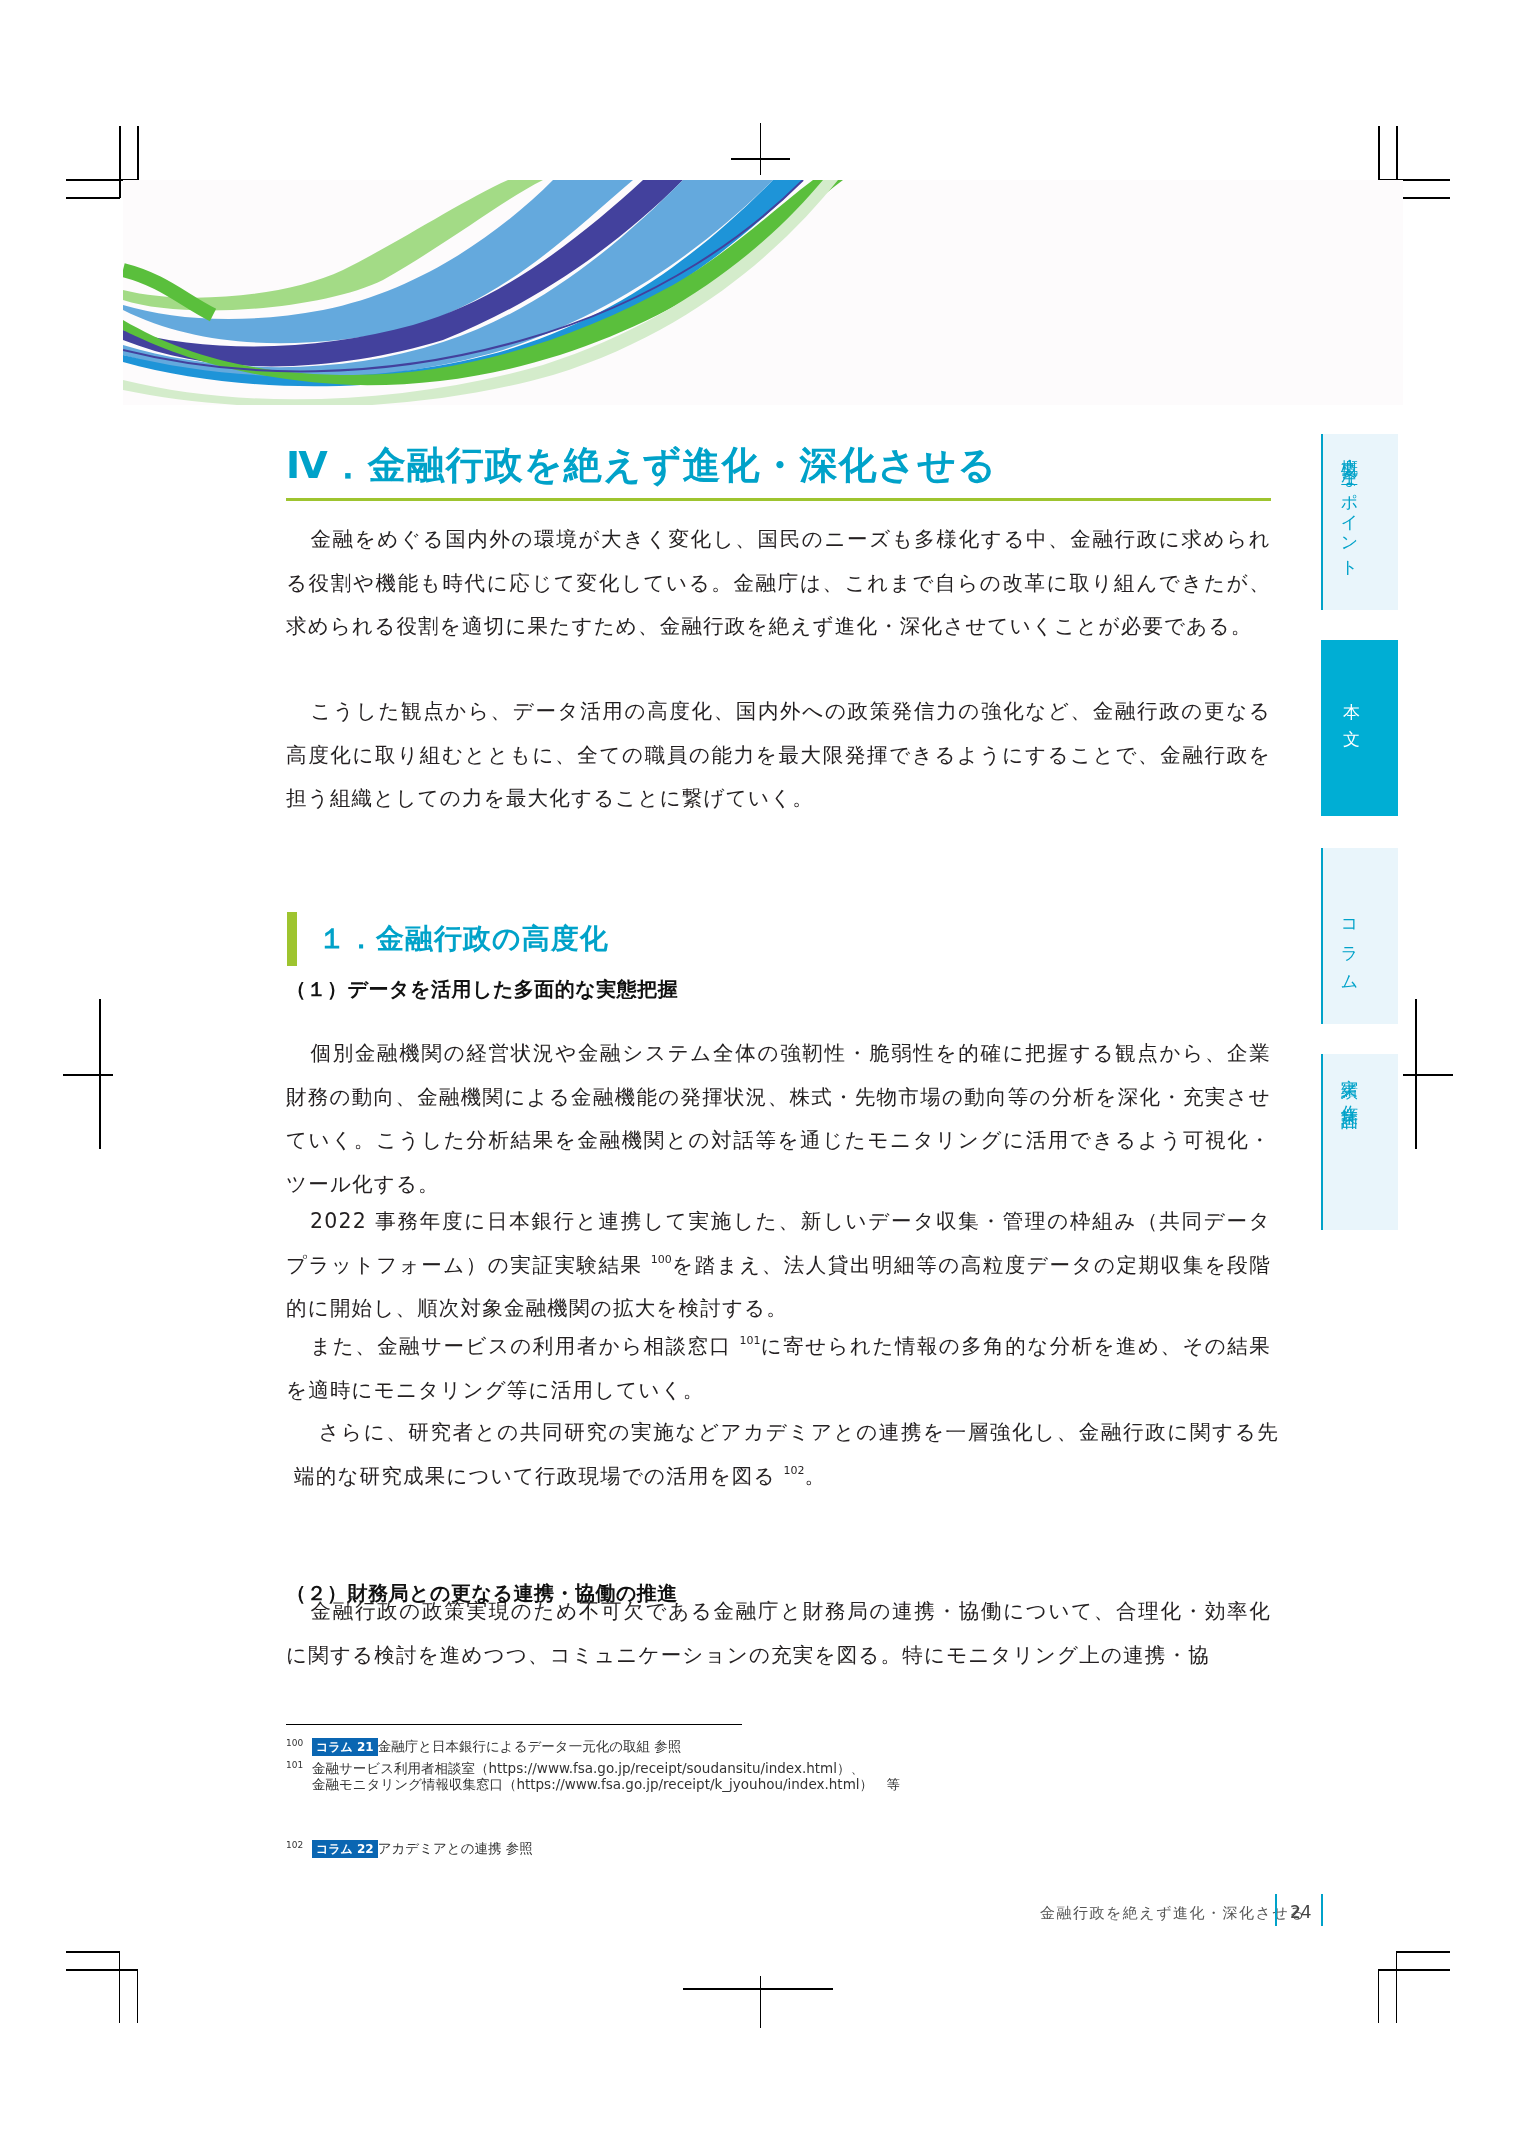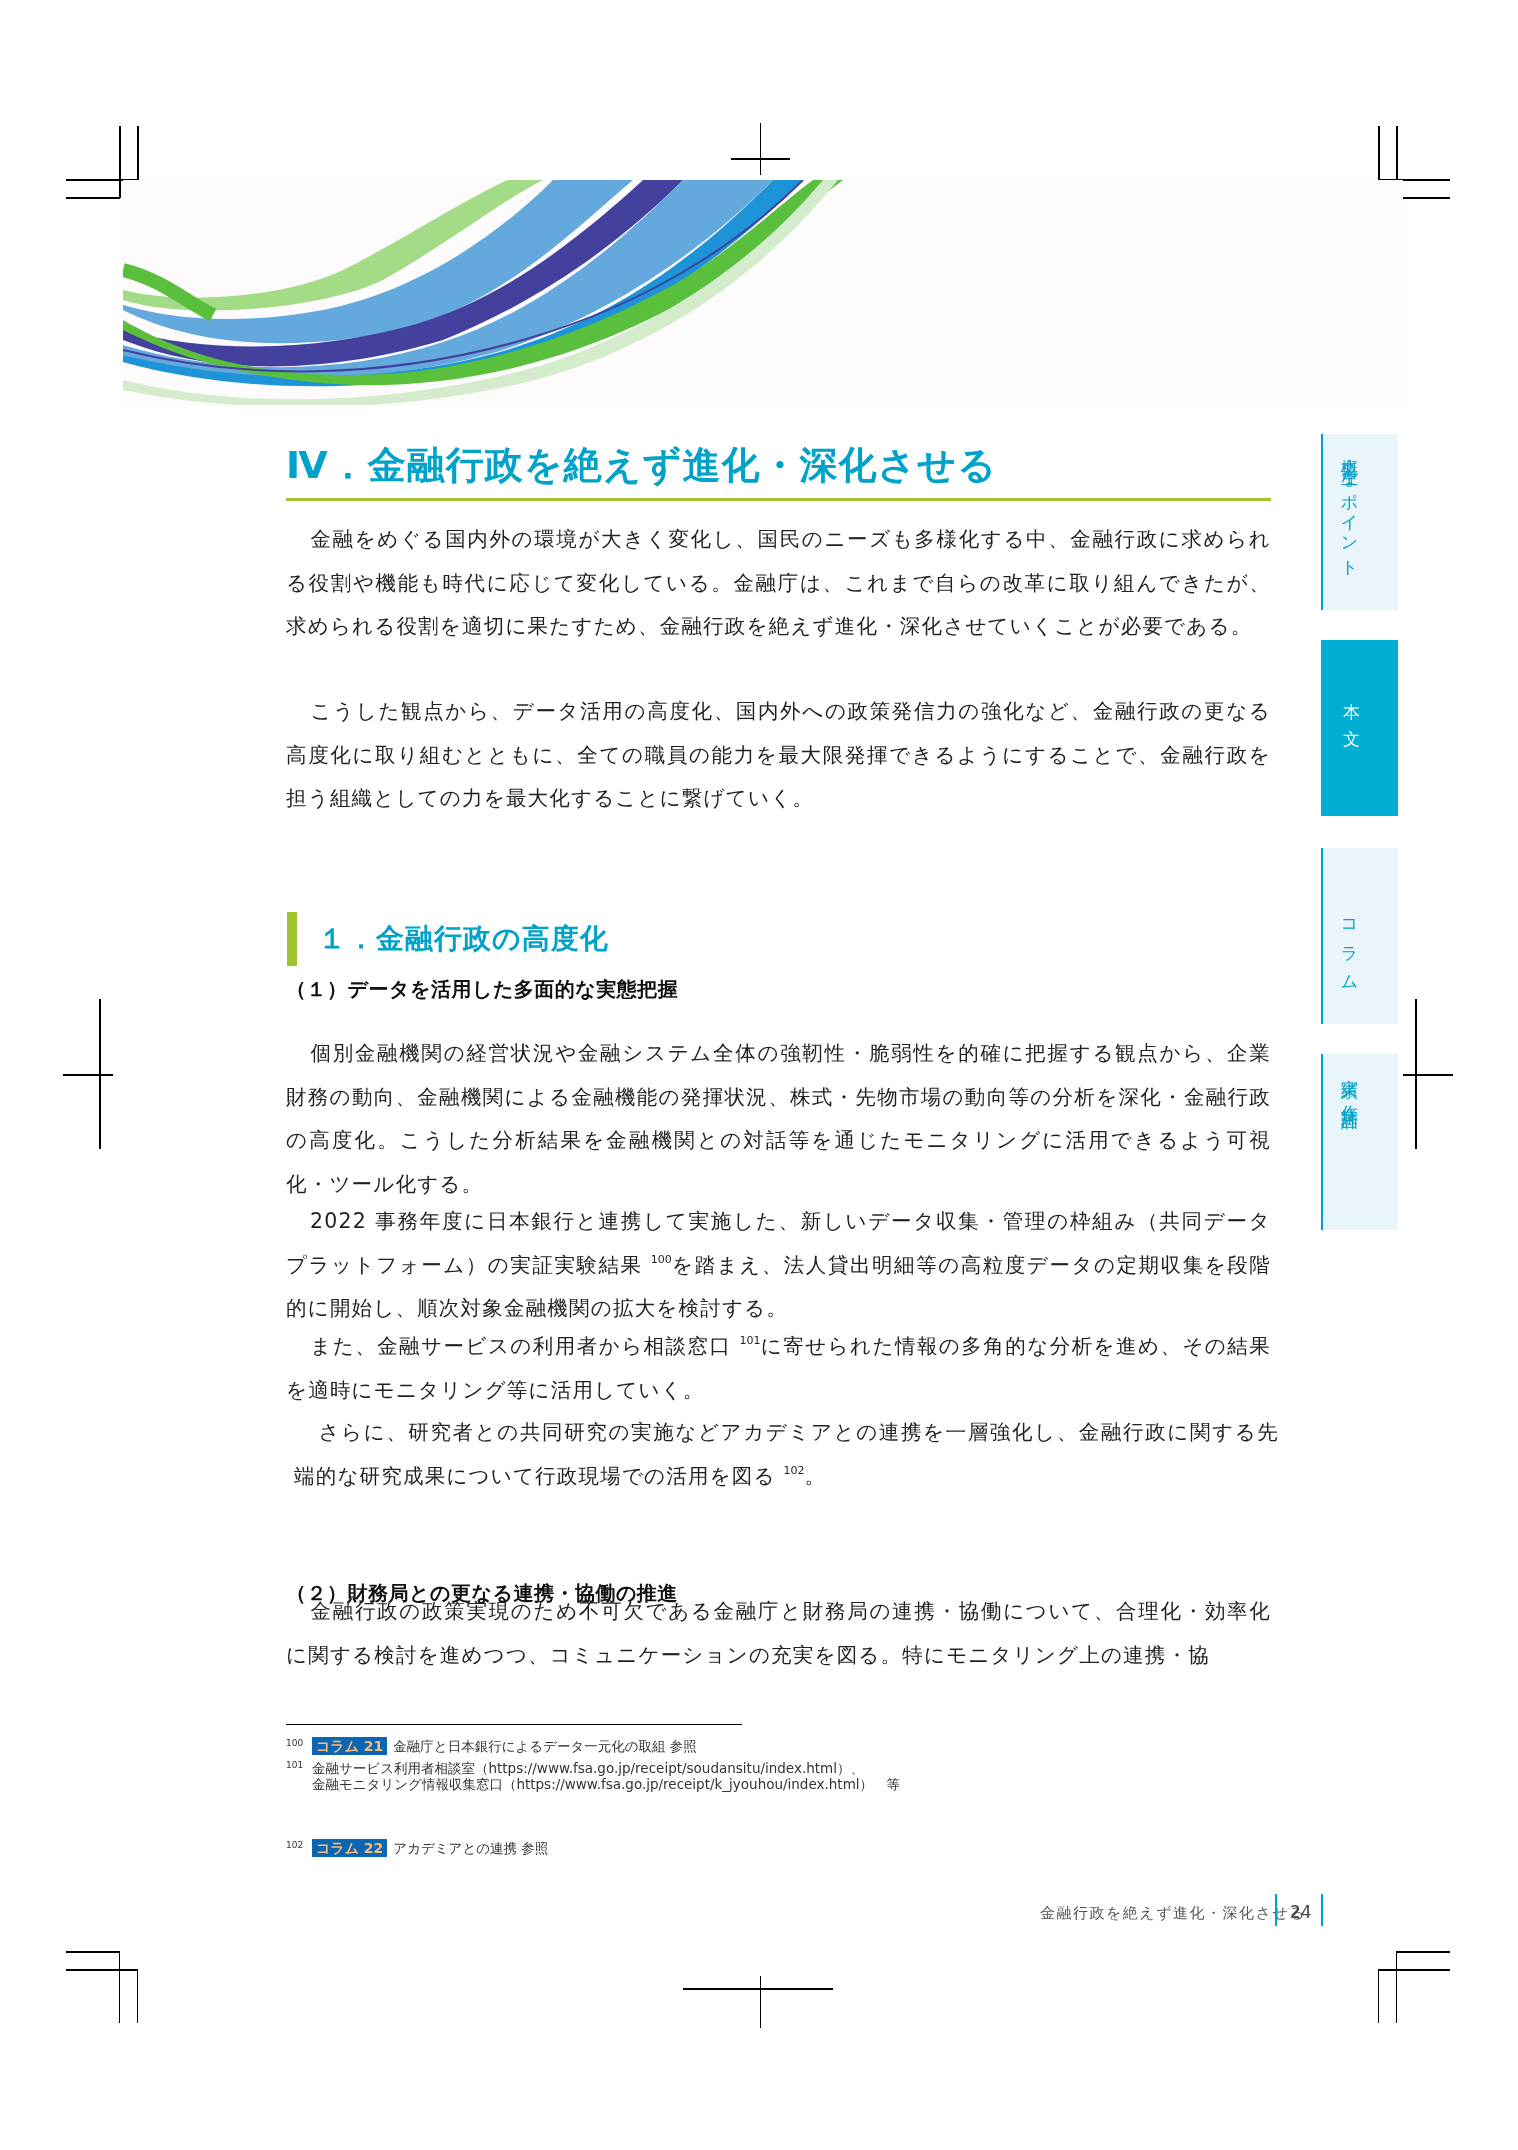--- a/index.html
+++ b/index.html
@@ -39,22 +39,22 @@
     position: absolute; left: 286px; font-size: 20px; font-weight: bold; color: #111;
     letter-spacing: 0.5px; white-space: nowrap;
   }
   .fn-rule { position: absolute; left: 286px; top: 1724px; width: 456px; height: 1px; background: #000; }
   .footnote {
     position: absolute; left: 286px; font-size: 13.5px; line-height: 18px; color: #333;
     white-space: nowrap;
   }
   .footnote .num { display: inline-block; width: 26px; font-size: 9px; vertical-align: 5px; }
   .footnote .tag {
-    display: inline-block; background: #0a66b2; color: #fdba74; font-weight: bold;
-    padding: 0 4px; font-size: 14px; line-height: 18px; margin-right: 6px;
+    display: inline-block; background: #0a66b2; color: #ffffff; font-weight: bold;
+    padding: 0 4px; font-size: 12px; line-height: 18px; margin-right: 0;
   }
   .footnote .cont { padding-left: 26px; }
   .side-tab {
     position: absolute; left: 1321px; width: 77px; background: #e9f5fb;
     border-left: 2px solid #00a2c9; box-sizing: border-box;
     display: flex; justify-content: center;
   }
   .side-tab.active { background: #00aed4; border-left: none; }
   .side-tab .label {
     writing-mode: vertical-rl; font-size: 17px; color: #00a2c9; letter-spacing: 3px;
@@ -125,21 +125,21 @@
 <div class="chapter-rule"></div>
 
 <div class="para" style="top:518px;"><span class="indent"></span><span>金融をめぐる国内外の環境が大きく変化し、国民のニーズも多様化する中、金融行政に求められる役割や機能も時代に応じて変化している。金融庁は、これまで自らの改革に取り組んできたが、求められる役割を適切に果たすため、金融行政を絶えず進化・深化させていくことが必要である。</span></div>
 <div class="para" style="top:690px;"><span class="indent"></span><span>こうした観点から、データ活用の高度化、国内外への政策発信力の強化など、金融行政の更なる高度化に取り組むとともに、全ての職員の能力を最大限発揮できるようにすることで、金融行政を担う組織としての力を最大化することに繋げていく。</span></div>
 
 <div class="section-bar"></div>
 <div class="section-title">１．金融行政の高度化</div>
 
 <div class="sub-title" style="top:976px;">（１）データを活用した多面的な実態把握</div>
 
-<div class="para" style="top:1032px;"><span class="indent"></span><span>個別金融機関の経営状況や金融システム全体の強靭性・脆弱性を的確に把握する観点から、企業財務の動向、金融機関による金融機能の発揮状況、株式・先物市場の動向等の分析を深化・金融行政の高度化。こうした分析結果を金融機関との対話等を通じたモニタリングに活用できるよう可視化・ツール化する。</span></div>
+<div class="para" style="top:1032px;"><span class="indent"></span><span>個別金融機関の経営状況や金融システム全体の強靭性・脆弱性を的確に把握する観点から、企業財務の動向、金融機関による金融機能の発揮状況、株式・先物市場の動向等の分析を深化・充実させていく。こうした分析結果を金融機関との対話等を通じたモニタリングに活用できるよう可視化・ツール化する。</span></div>
 <div class="para" style="top:1200px;"><span class="indent"></span><span>2022 事務年度に日本銀行と連携して実施した、新しいデータ収集・管理の枠組み（共同データプラットフォーム）の実証実験結果</span> <sup>100</sup><span>を踏まえ、法人貸出明細等の高粒度データの定期収集を段階的に開始し、順次対象金融機関の拡大を検討する。</span></div>
 <div class="para" style="top:1325px;"><span class="indent"></span><span>また、金融サービスの利用者から相談窓口</span> <sup>101</sup><span>に寄せられた情報の多角的な分析を進め、その結果を適時にモニタリング等に活用していく。</span></div>
 <div class="para" style="top:1411px;margin-left:8px;"><span class="indent"></span><span>さらに、研究者との共同研究の実施などアカデミアとの連携を一層強化し、金融行政に関する先端的な研究成果について行政現場での活用を図る</span> <sup>102</sup><span>。</span></div>
 
 <div class="sub-title" style="top:1580px;">（２）財務局との更なる連携・協働の推進</div>
 <div class="para" style="top:1590px;"><span class="indent"></span><span>金融行政の政策実現のため不可欠である金融庁と財務局の連携・協働について、合理化・効率化に関する検討を進めつつ、コミュニケーションの充実を図る。特にモニタリング上の連携・協</span></div>
 
 <div class="fn-rule"></div>
 <div class="footnote" style="top:1734px;">
   <span class="num">100</span><span class="tag">コラム 21</span><span>金融庁と日本銀行によるデータ一元化の取組 参照</span>

